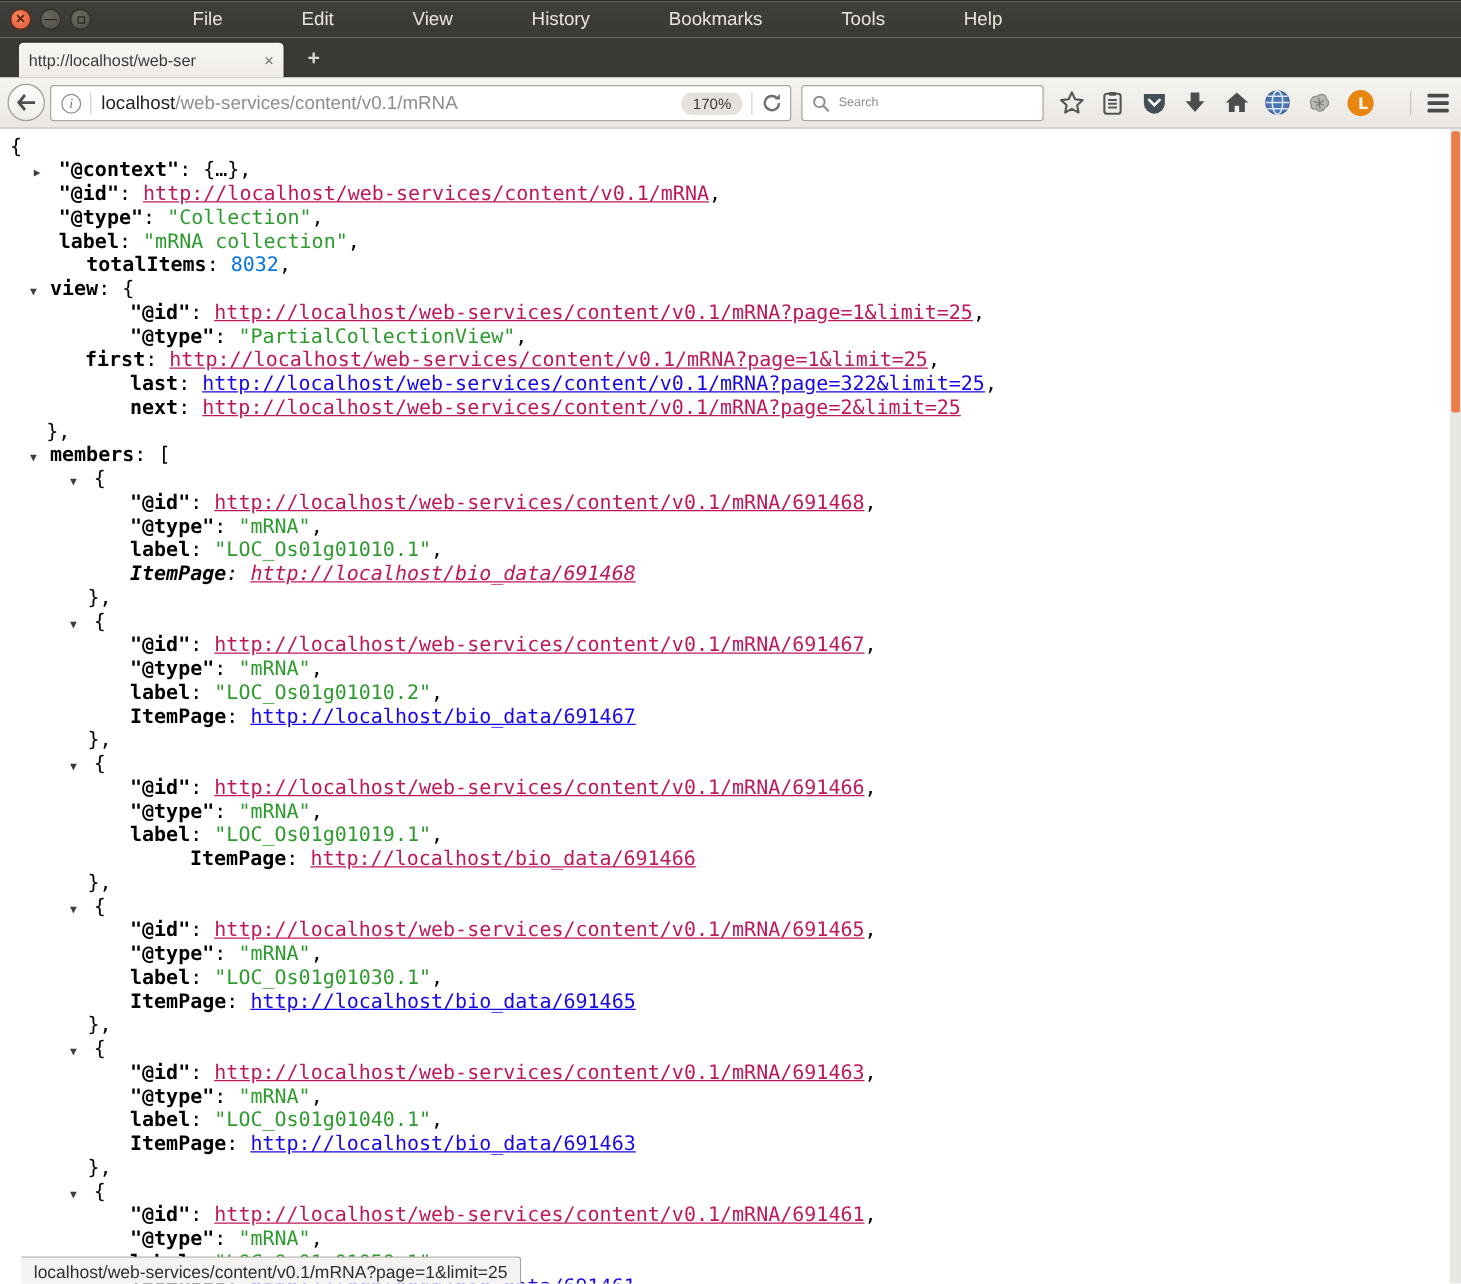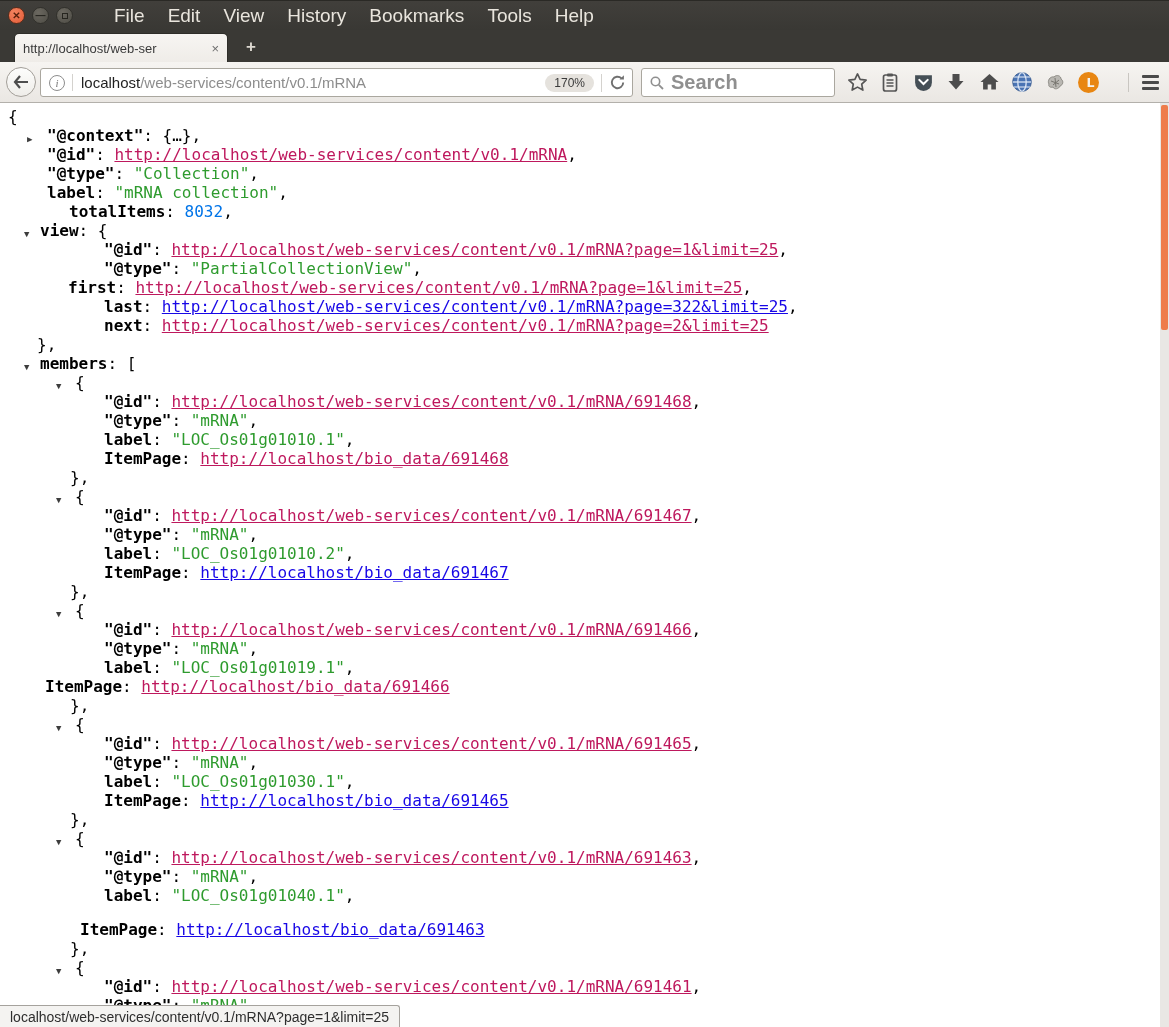--- a/index.html
+++ b/index.html
@@ -13,21 +13,21 @@
               display:flex; align-items:center; flex:0 0 auto; border-top:1px solid #2a2925; }
   .winbtns { display:flex; gap:7px; margin-left:8px; }
   .wbtn { width:17px; height:17px; border-radius:50%; display:flex; align-items:center;
           justify-content:center; font-size:10px; line-height:1; cursor:default; }
   .wbtn.close { background:radial-gradient(circle at 35% 30%, #f4835f, #e25b37);
                 border:1px solid #5a2c1a; color:#571f0b; font-weight:bold; }
   .wbtn.gray  { background:radial-gradient(circle at 35% 30%, #6b6860, #4e4c45);
                 border:1px solid #31302b; color:#26251f; font-weight:bold; }
   .wbtn .sq { width:6px; height:6px; border:1.5px solid #26251f; display:block; }
   .menubar { display:flex; gap:23px; margin-left:41px; }
-  .menu-item { color:#e9e5dd; font-size:19px; cursor:default; }
+  .menu-item { color:#e9e5dd; font-size:15px; cursor:default;margin-left:40px; }
 
   
   .tabbar { height:32px; background:#3a3935; position:relative; flex:0 0 auto; }
   .tab { position:absolute; left:14px; bottom:0; width:214px; height:29px;
          background:linear-gradient(#f7f5f2,#efece8); border-radius:5px 5px 0 0;
          border:1px solid #2e2d29; border-bottom:none;
          display:flex; align-items:center; padding:0 8px; }
   .tab-title { font-size:13px; color:#3a3a3a; white-space:nowrap; overflow:hidden; flex:1;
                -webkit-mask-image:linear-gradient(90deg,#000 85%,transparent); 
                mask-image:linear-gradient(90deg,#000 85%,transparent); }
@@ -54,22 +54,22 @@
   .url-host { color:#1f1f1f; }
   .url-path { color:#8d8d8d; }
   .zoom-badge { background:#e5e2dd; border-radius:10px; padding:2px 9px; font-size:12px;
                 color:#3a3a3a; flex:0 0 auto; cursor:pointer; }
   .reload-divider { width:1px; height:18px; background:#d4d2ce; margin:0 7px; }
   .reloadbtn { flex:0 0 auto; cursor:pointer; display:flex; }
   .searchbox { position:absolute; left:641px; top:6px; width:194px; height:29px; background:#fff;
                border:1px solid #aaa79f; border-radius:3px; display:flex; align-items:center;
                padding:0 8px; }
   .searchbox svg { flex:0 0 auto; margin-right:7px; }
-  .search-input { border:none; outline:none; background:transparent; font-size:20px;
-                  color:#14532d; width:100%; font-family:"Liberation Sans",sans-serif;font-weight:bold; }
+  .search-input { border:none; outline:none; background:transparent; font-size:10px;
+                  color:#14532d; width:100%; font-family:"Liberation Sans",sans-serif; }
   .search-input::placeholder { color:#8f8f8f; }
   .iconrow { position:absolute; left:845px; top:5px; height:30px; display:flex;
              align-items:center; gap:9px; }
   .tbicon { width:24px; height:24px; display:flex; align-items:center; justify-content:center;
             cursor:pointer; }
   .nav-divider { position:absolute; left:1128px; top:11px; width:1px; height:19px; background:#c9c6c1; }
   .hamburger { position:absolute; left:1136px; top:8px; width:28px; height:24px; display:flex;
                flex-direction:column; justify-content:center; gap:3px; align-items:center; cursor:pointer; }
   .hamburger div { width:17px; height:3px; background:#4a4a4a; border-radius:1px; }
 
@@ -85,21 +85,21 @@
   .jnum  { color:#0074e8; }
   a.jlink { color:#1807e6; text-decoration:underline; cursor:pointer; }
   a.jlink.visited { color:#be185d; }
 
   
   .scroll-track { position:absolute; right:0; top:0; bottom:0; width:9px; background:#e9e7e4; }
   .scroll-thumb { position:absolute; right:1px; top:2px; width:7px; height:225px;
                   background:#ee7c4b; border-radius:2px; cursor:pointer; }
 
   
-  .statusbar { position:absolute; left:0; bottom:0; height:22px; background:#f4f3f1;
+  .statusbar { position:absolute; left:17px; bottom:0; height:22px; background:#f4f3f1;
                border-top:1px solid #a5a29d; border-right:1px solid #a5a29d;
                border-radius:0 3px 0 0; display:flex; align-items:center; padding:0 10px;
                font-size:14px; color:#2e2e2e; z-index:5; white-space:nowrap; }
 </style>
 </head>
 <body>
 
 <div class="window">
 
   <div class="titlebar">
@@ -233,45 +233,45 @@
         <div class="jline" style="padding-left: 104px;"><span class="jkey">"@type"</span><span class="jp">: </span><span class="jstr">"PartialCollectionView"</span><span class="jp">,</span></div>
         <div class="jline" style="padding-left: 68px;"><span class="jkey">first</span><span class="jp">: </span><a class="jlink visited" href="javascript:void(0)">http://localhost/web-services/content/v0.1/mRNA?page=1&amp;limit=25</a><span class="jp">,</span></div>
         <div class="jline" style="padding-left: 104px;"><span class="jkey">last</span><span class="jp">: </span><a class="jlink" href="javascript:void(0)">http://localhost/web-services/content/v0.1/mRNA?page=322&amp;limit=25</a><span class="jp">,</span></div>
         <div class="jline" style="padding-left: 104px;"><span class="jkey">next</span><span class="jp">: </span><a class="jlink visited" href="javascript:void(0)">http://localhost/web-services/content/v0.1/mRNA?page=2&amp;limit=25</a></div>
         <div class="jline" style="padding-left: 37px;"><span class="jp">},</span></div>
         <div class="jline" style="padding-left: 40px;"><span class="twisty" style="left: 24px;">▼</span><span class="jkey">members</span><span class="jp">: [</span></div>
         <div class="jline" style="padding-left: 75px;"><span class="twisty" style="left: 56px;">▼</span><span class="jp">{</span></div>
         <div class="jline" style="padding-left: 104px;"><span class="jkey">"@id"</span><span class="jp">: </span><a class="jlink visited" href="javascript:void(0)">http://localhost/web-services/content/v0.1/mRNA/691468</a><span class="jp">,</span></div>
         <div class="jline" style="padding-left: 104px;"><span class="jkey">"@type"</span><span class="jp">: </span><span class="jstr">"mRNA"</span><span class="jp">,</span></div>
         <div class="jline" style="padding-left: 104px;"><span class="jkey">label</span><span class="jp">: </span><span class="jstr">"LOC_Os01g01010.1"</span><span class="jp">,</span></div>
-        <div class="jline" style="padding-left: 104px;"><span class="jkey">ItemPage</span><span class="jp">: </span><a class="jlink visited" href="javascript:void(0)">http://localhost/bio_data/691468</a></div>
+        <div class="jline" style="padding-left: 104px; font-style: italic;"><span class="jkey">ItemPage</span><span class="jp">: </span><a class="jlink visited" href="javascript:void(0)">http://localhost/bio_data/691468</a></div>
         <div class="jline" style="padding-left: 70px;"><span class="jp">},</span></div>
         <div class="jline" style="padding-left: 75px;"><span class="twisty" style="left: 56px;">▼</span><span class="jp">{</span></div>
         <div class="jline" style="padding-left: 104px;"><span class="jkey">"@id"</span><span class="jp">: </span><a class="jlink visited" href="javascript:void(0)">http://localhost/web-services/content/v0.1/mRNA/691467</a><span class="jp">,</span></div>
         <div class="jline" style="padding-left: 104px;"><span class="jkey">"@type"</span><span class="jp">: </span><span class="jstr">"mRNA"</span><span class="jp">,</span></div>
         <div class="jline" style="padding-left: 104px;"><span class="jkey">label</span><span class="jp">: </span><span class="jstr">"LOC_Os01g01010.2"</span><span class="jp">,</span></div>
         <div class="jline" style="padding-left: 104px;"><span class="jkey">ItemPage</span><span class="jp">: </span><a class="jlink" href="javascript:void(0)">http://localhost/bio_data/691467</a></div>
         <div class="jline" style="padding-left: 70px;"><span class="jp">},</span></div>
         <div class="jline" style="padding-left: 75px;"><span class="twisty" style="left: 56px;">▼</span><span class="jp">{</span></div>
         <div class="jline" style="padding-left: 104px;"><span class="jkey">"@id"</span><span class="jp">: </span><a class="jlink visited" href="javascript:void(0)">http://localhost/web-services/content/v0.1/mRNA/691466</a><span class="jp">,</span></div>
         <div class="jline" style="padding-left: 104px;"><span class="jkey">"@type"</span><span class="jp">: </span><span class="jstr">"mRNA"</span><span class="jp">,</span></div>
         <div class="jline" style="padding-left: 104px;"><span class="jkey">label</span><span class="jp">: </span><span class="jstr">"LOC_Os01g01019.1"</span><span class="jp">,</span></div>
-        <div class="jline" style="padding-left: 45px;"><span class="jkey">ItemPage</span><span class="jp">: </span><a class="jlink visited" href="javascript:void(0)">http://localhost/bio_data/691466</a></div>
+        <div class="jline" style="padding-left: 104px; margin-left: 48px;"><span class="jkey">ItemPage</span><span class="jp">: </span><a class="jlink visited" href="javascript:void(0)">http://localhost/bio_data/691466</a></div>
         <div class="jline" style="padding-left: 70px;"><span class="jp">},</span></div>
         <div class="jline" style="padding-left: 75px;"><span class="twisty" style="left: 56px;">▼</span><span class="jp">{</span></div>
         <div class="jline" style="padding-left: 104px;"><span class="jkey">"@id"</span><span class="jp">: </span><a class="jlink visited" href="javascript:void(0)">http://localhost/web-services/content/v0.1/mRNA/691465</a><span class="jp">,</span></div>
         <div class="jline" style="padding-left: 104px;"><span class="jkey">"@type"</span><span class="jp">: </span><span class="jstr">"mRNA"</span><span class="jp">,</span></div>
         <div class="jline" style="padding-left: 104px;"><span class="jkey">label</span><span class="jp">: </span><span class="jstr">"LOC_Os01g01030.1"</span><span class="jp">,</span></div>
         <div class="jline" style="padding-left: 104px;"><span class="jkey">ItemPage</span><span class="jp">: </span><a class="jlink" href="javascript:void(0)">http://localhost/bio_data/691465</a></div>
         <div class="jline" style="padding-left: 70px;"><span class="jp">},</span></div>
         <div class="jline" style="padding-left: 75px;"><span class="twisty" style="left: 56px;">▼</span><span class="jp">{</span></div>
         <div class="jline" style="padding-left: 104px;"><span class="jkey">"@id"</span><span class="jp">: </span><a class="jlink visited" href="javascript:void(0)">http://localhost/web-services/content/v0.1/mRNA/691463</a><span class="jp">,</span></div>
         <div class="jline" style="padding-left: 104px;"><span class="jkey">"@type"</span><span class="jp">: </span><span class="jstr">"mRNA"</span><span class="jp">,</span></div>
         <div class="jline" style="padding-left: 104px;"><span class="jkey">label</span><span class="jp">: </span><span class="jstr">"LOC_Os01g01040.1"</span><span class="jp">,</span></div>
-        <div class="jline" style="padding-left: 80px; margin-top: 15px;"><span class="jkey">ItemPage</span><span class="jp">: </span><a class="jlink" href="javascript:void(0)">http://localhost/bio_data/691463</a></div>
+        <div class="jline" style="padding-left: 104px;"><span class="jkey">ItemPage</span><span class="jp">: </span><a class="jlink" href="javascript:void(0)">http://localhost/bio_data/691463</a></div>
         <div class="jline" style="padding-left: 70px;"><span class="jp">},</span></div>
         <div class="jline" style="padding-left: 75px;"><span class="twisty" style="left: 56px;">▼</span><span class="jp">{</span></div>
         <div class="jline" style="padding-left: 104px;"><span class="jkey">"@id"</span><span class="jp">: </span><a class="jlink visited" href="javascript:void(0)">http://localhost/web-services/content/v0.1/mRNA/691461</a><span class="jp">,</span></div>
         <div class="jline" style="padding-left: 104px;"><span class="jkey">"@type"</span><span class="jp">: </span><span class="jstr">"mRNA"</span><span class="jp">,</span></div>
         <div class="jline" style="padding-left: 104px;"><span class="jkey">label</span><span class="jp">: </span><span class="jstr">"LOC_Os01g01050.1"</span><span class="jp">,</span></div>
         <div class="jline" style="padding-left: 104px;"><span class="jkey">ItemPage</span><span class="jp">: </span><a class="jlink" href="javascript:void(0)">http://localhost/bio_data/691461</a></div>
       </div>
     <div class="scroll-track">
       <div class="scroll-thumb"></div>
     </div>

